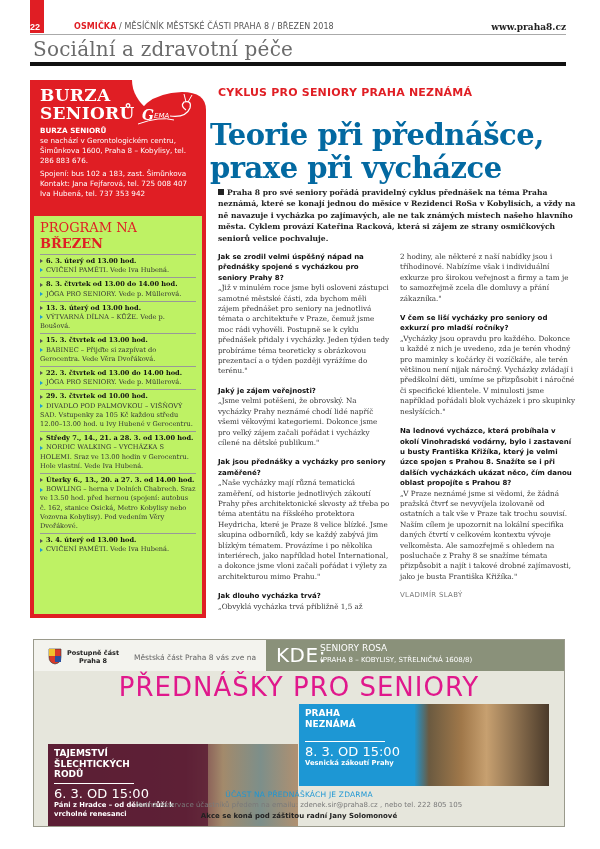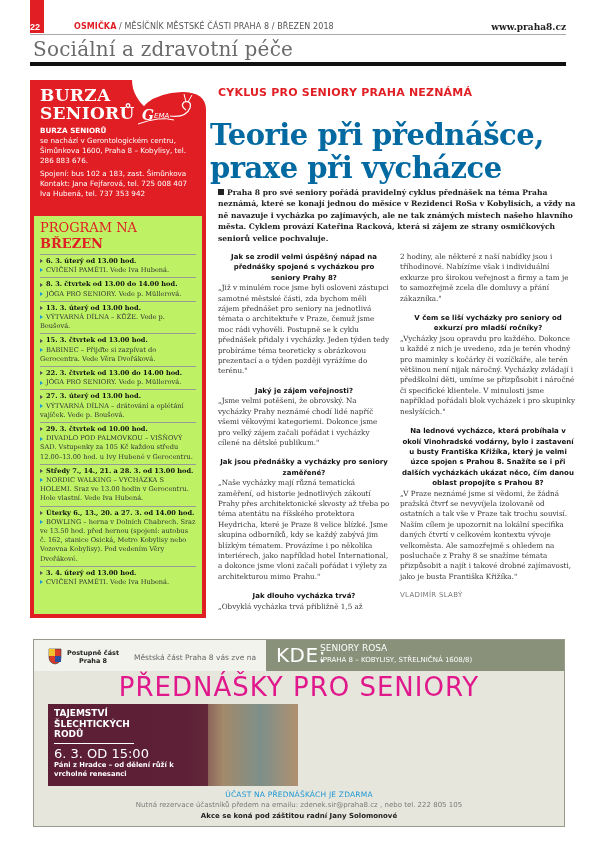--- a/index.html
+++ b/index.html
@@ -33,38 +33,38 @@
   .tri.blue { border-left-color: #1c9ad6; }
 
   
   .kicker { position: absolute; left: 218px; top: 86px; font: bold 11px "DejaVu Sans", sans-serif; color: #e01e24; letter-spacing: 0.2px; }
   .headline { position: absolute; left: 210px; top: 103px; width: 365px; font: bold 29px "DejaVu Serif", serif; color: #0369a1; line-height: 33px; letter-spacing: -0.5px; margin-top: 16px; }
   .lead { position: absolute; left: 218px; top: 187px; width: 360px; font: bold 7.6px "DejaVu Serif", serif; color: #222; line-height: 11.4px; }
   .lead .sq { display: inline-block; width: 6px; height: 6px; background: #222; margin-right: 3px; vertical-align: baseline; }
   .col { position: absolute; top: 252px; width: 172px; font: 7.2px "DejaVu Serif", serif; color: #333; line-height: 10.4px; }
   .col1 { left: 218px; }
   .col2 { left: 400px; width: 176px; }
-  .col .q { font: bold 7px "DejaVu Sans", sans-serif; color: #111; line-height: 10.4px; margin-top: 9px; text-align: center; }
+  .col .q { font: bold 7px "DejaVu Sans", sans-serif; color: #111; line-height: 10.4px; margin-top: 9px; }
   .col .q:first-child { margin-top: 0; }
   .col .a { }
   .byline { font: 7px "DejaVu Sans", sans-serif; color: #777; margin-top: 9px; letter-spacing: 0.3px; }
 
   
   .ad { position: absolute; left: 33px; top: 639px; width: 532px; height: 188px; background: #e6e6dc; border: 1px solid #9a9a8c; }
   .ad-top { position: absolute; left: 0; top: 0; width: 100%; height: 31px; background: #f3f3ee; }
   .ad-crest { position: absolute; left: 14px; top: 8px; width: 14px; height: 17px; }
   .ad-org { position: absolute; left: 33px; top: 9px; font: bold 6.5px "DejaVu Sans", sans-serif; color: #222; text-align: center; line-height: 8px; }
   .ad-invite { position: absolute; left: 100px; top: 13px; font: 7.5px "DejaVu Sans", sans-serif; color: #666; }
   .ad-kde { position: absolute; left: 232px; top: 0; width: 298px; height: 31px; background: #8a917a; color: #fff; }
   .ad-kde .k { position: absolute; left: 10px; top: 3px; font: 20px "DejaVu Sans", sans-serif; letter-spacing: 0.5px; }
   .ad-kde .l1 { position: absolute; left: 54px; top: 3px; font: 9px "DejaVu Sans", sans-serif; }
   .ad-kde .l2 { position: absolute; left: 54px; top: 16px; font: 7px "DejaVu Sans", sans-serif; }
   .ad-headline { position: absolute; left: 0; width: 100%; top: 30px; text-align: center; font: 26px "DejaVu Sans", sans-serif; color: #e0188c; letter-spacing: 1px; line-height: 34px; }
   .ad-card { position: absolute; top: 64px; height: 82px; }
-  .card1 { left: 14px; width: 250px; background: linear-gradient(90deg, #5c1e35 0%, #6b2a40 55%, #a38a6b 70%, #7d8f8a 85%, #b09070 100%); }
+  .card1 { left: 14px; width: 250px; background: linear-gradient(90deg, #5c1e35 0%, #6b2a40 55%, #a38a6b 70%, #7d8f8a 85%, #b09070 100%); margin-top: 40px; }
   .card2 { left: 265px; width: 250px; background: linear-gradient(90deg, #1d97d4 0%, #1d97d4 46%, #6b5a40 52%, #a0784a 65%, #c7a070 75%, #4a3a2a 100%); }
   .card-panel { position: absolute; left: 0; top: 0; height: 100%; padding: 4px 6px; color: #fff; font-family: "DejaVu Sans", sans-serif; }
   .card1 .card-panel { width: 160px; background: rgba(92,30,53,0.85); }
   .card2 .card-panel { width: 116px; background: #1d97d4; }
   .card-title { font: bold 9px "DejaVu Sans", sans-serif; line-height: 10.5px; }
   .card-rule { width: 80px; height: 1px; background: #fff; margin: 3px 0 2px; }
   .card-date { font: 13px "DejaVu Sans", sans-serif; line-height: 15px; }
   .card-sub { font: bold 6.8px "DejaVu Sans", sans-serif; line-height: 9.5px; }
   .ad-free { position: absolute; left: 0; width: 100%; top: 150px; text-align: center; font: 7.5px "DejaVu Sans", sans-serif; color: #1d97d4; letter-spacing: 0.2px; }
   .ad-reserve { position: absolute; left: 0; width: 100%; top: 161px; text-align: center; font: 7px "DejaVu Sans", sans-serif; color: #7a7a7a; }
@@ -120,24 +120,20 @@
         </div>
         <div class="prog-item">
           <div><span class="tri"></span><span class="when">15. 3. čtvrtek od 13.00 hod.</span></div>
           <div><span class="tri blue"></span><span>BABINEC – Přijďte si zazpívat do Gerocentra. Vede Věra Dvořáková.</span></div>
         </div>
         <div class="prog-item">
           <div><span class="tri"></span><span class="when">22. 3. čtvrtek od 13.00 do 14.00 hod.</span></div>
           <div><span class="tri blue"></span><span>JÓGA PRO SENIORY. Vede p. Müllerová.</span></div>
         </div>
         <div class="prog-item">
-          <div><span class="tri"></span><span class="when">27. 3. úterý od 13.00 hod.</span></div>
-          <div><span class="tri blue"></span><span>VÝTVARNÁ DÍLNA – drátování a oplétání vajíček. Vede p. Boušová.</span></div>
-        </div>
-        <div class="prog-item">
           <div><span class="tri"></span><span class="when">29. 3. čtvrtek od 10.00 hod.</span></div>
           <div><span class="tri blue"></span><span>DIVADLO POD PALMOVKOU – VIŠŇOVÝ SAD. Vstupenky za 105 Kč každou středu 12.00–13.00 hod. u Ivy Hubené v Gerocentru.</span></div>
         </div>
         <div class="prog-item">
           <div><span class="tri"></span><span class="when">Středy 7., 14., 21. a 28. 3. od 13.00 hod.</span></div>
           <div><span class="tri blue"></span><span>NORDIC WALKING – VYCHÁZKA S HOLEMI. Sraz ve 13.00 hodin v Gerocentru. Hole vlastní. Vede Iva Hubená.</span></div>
         </div>
         <div class="prog-item">
           <div><span class="tri"></span><span class="when">Úterky 6., 13., 20. a 27. 3. od 14.00 hod.</span></div>
           <div><span class="tri blue"></span><span>BOWLING – herna v Dolních Chabrech. Sraz ve 13.50 hod. před hernou (spojení: autobus č. 162, stanice Osická, Metro Kobylisy nebo Vozovna Kobylisy). Pod vedením Věry Dvořákové.</span></div>
@@ -194,17 +190,25 @@
   <div class="ad-headline">PŘEDNÁŠKY PRO SENIORY</div>
 
   <div class="ad-card card1">
     <div class="card-panel">
       <div class="card-title" style="width:70px">TAJEMSTVÍ ŠLECHTICKÝCH RODŮ</div>
       <div class="card-rule"></div>
       <div class="card-date">6. 3. OD 15:00</div>
       <div class="card-sub" style="width:140px">Páni z Hradce – od dělení růží k vrcholné renesanci</div>
     </div>
   </div>
+  <div class="ad-card card2">
+    <div class="card-panel">
+      <div class="card-title" style="width:60px">PRAHA NEZNÁMÁ</div>
+      <div class="card-rule" style="margin-top:12px"></div>
+      <div class="card-date">8. 3. OD 15:00</div>
+      <div class="card-sub">Vesnická zákoutí Prahy</div>
+    </div>
+  </div>
 
   <div class="ad-free">ÚČAST NA PŘEDNÁŠKÁCH JE ZDARMA</div>
   <div class="ad-reserve">Nutná rezervace účastníků předem na emailu: zdenek.sir@praha8.cz , nebo tel. 222 805 105</div>
   <div class="ad-patron">Akce se koná pod záštitou radní Jany Solomonové</div>
 </div>
 
 </body></html>

